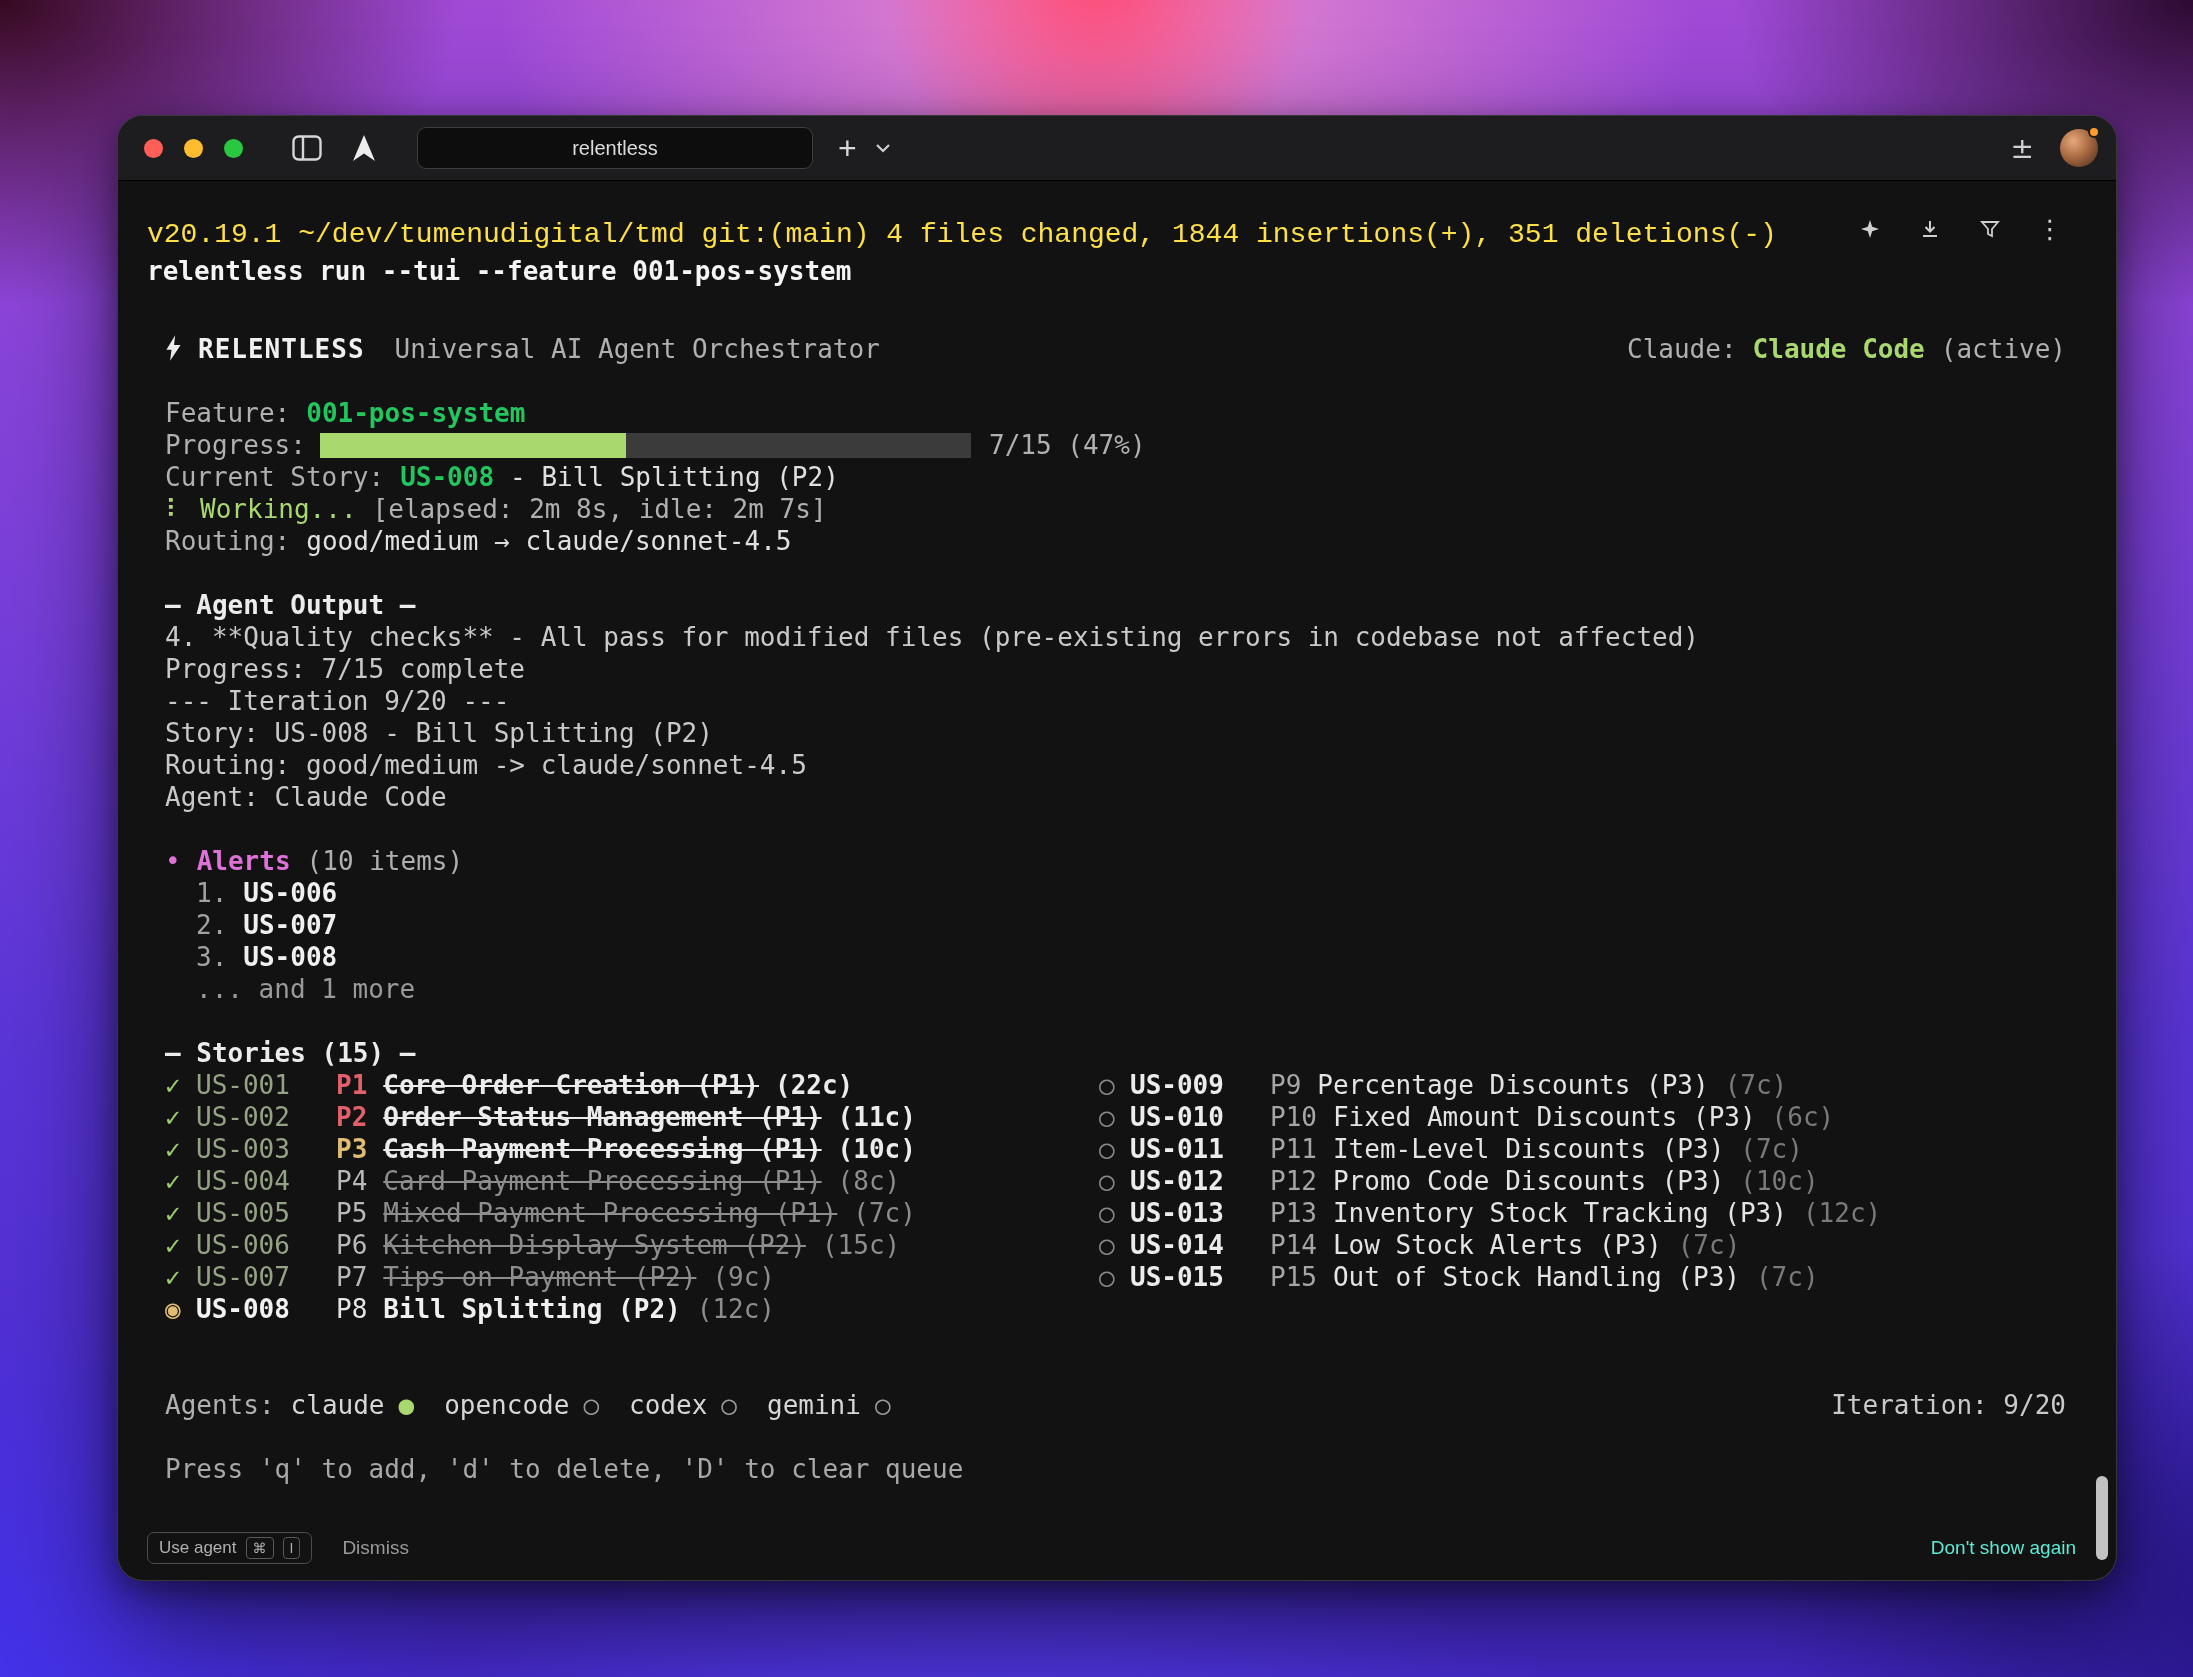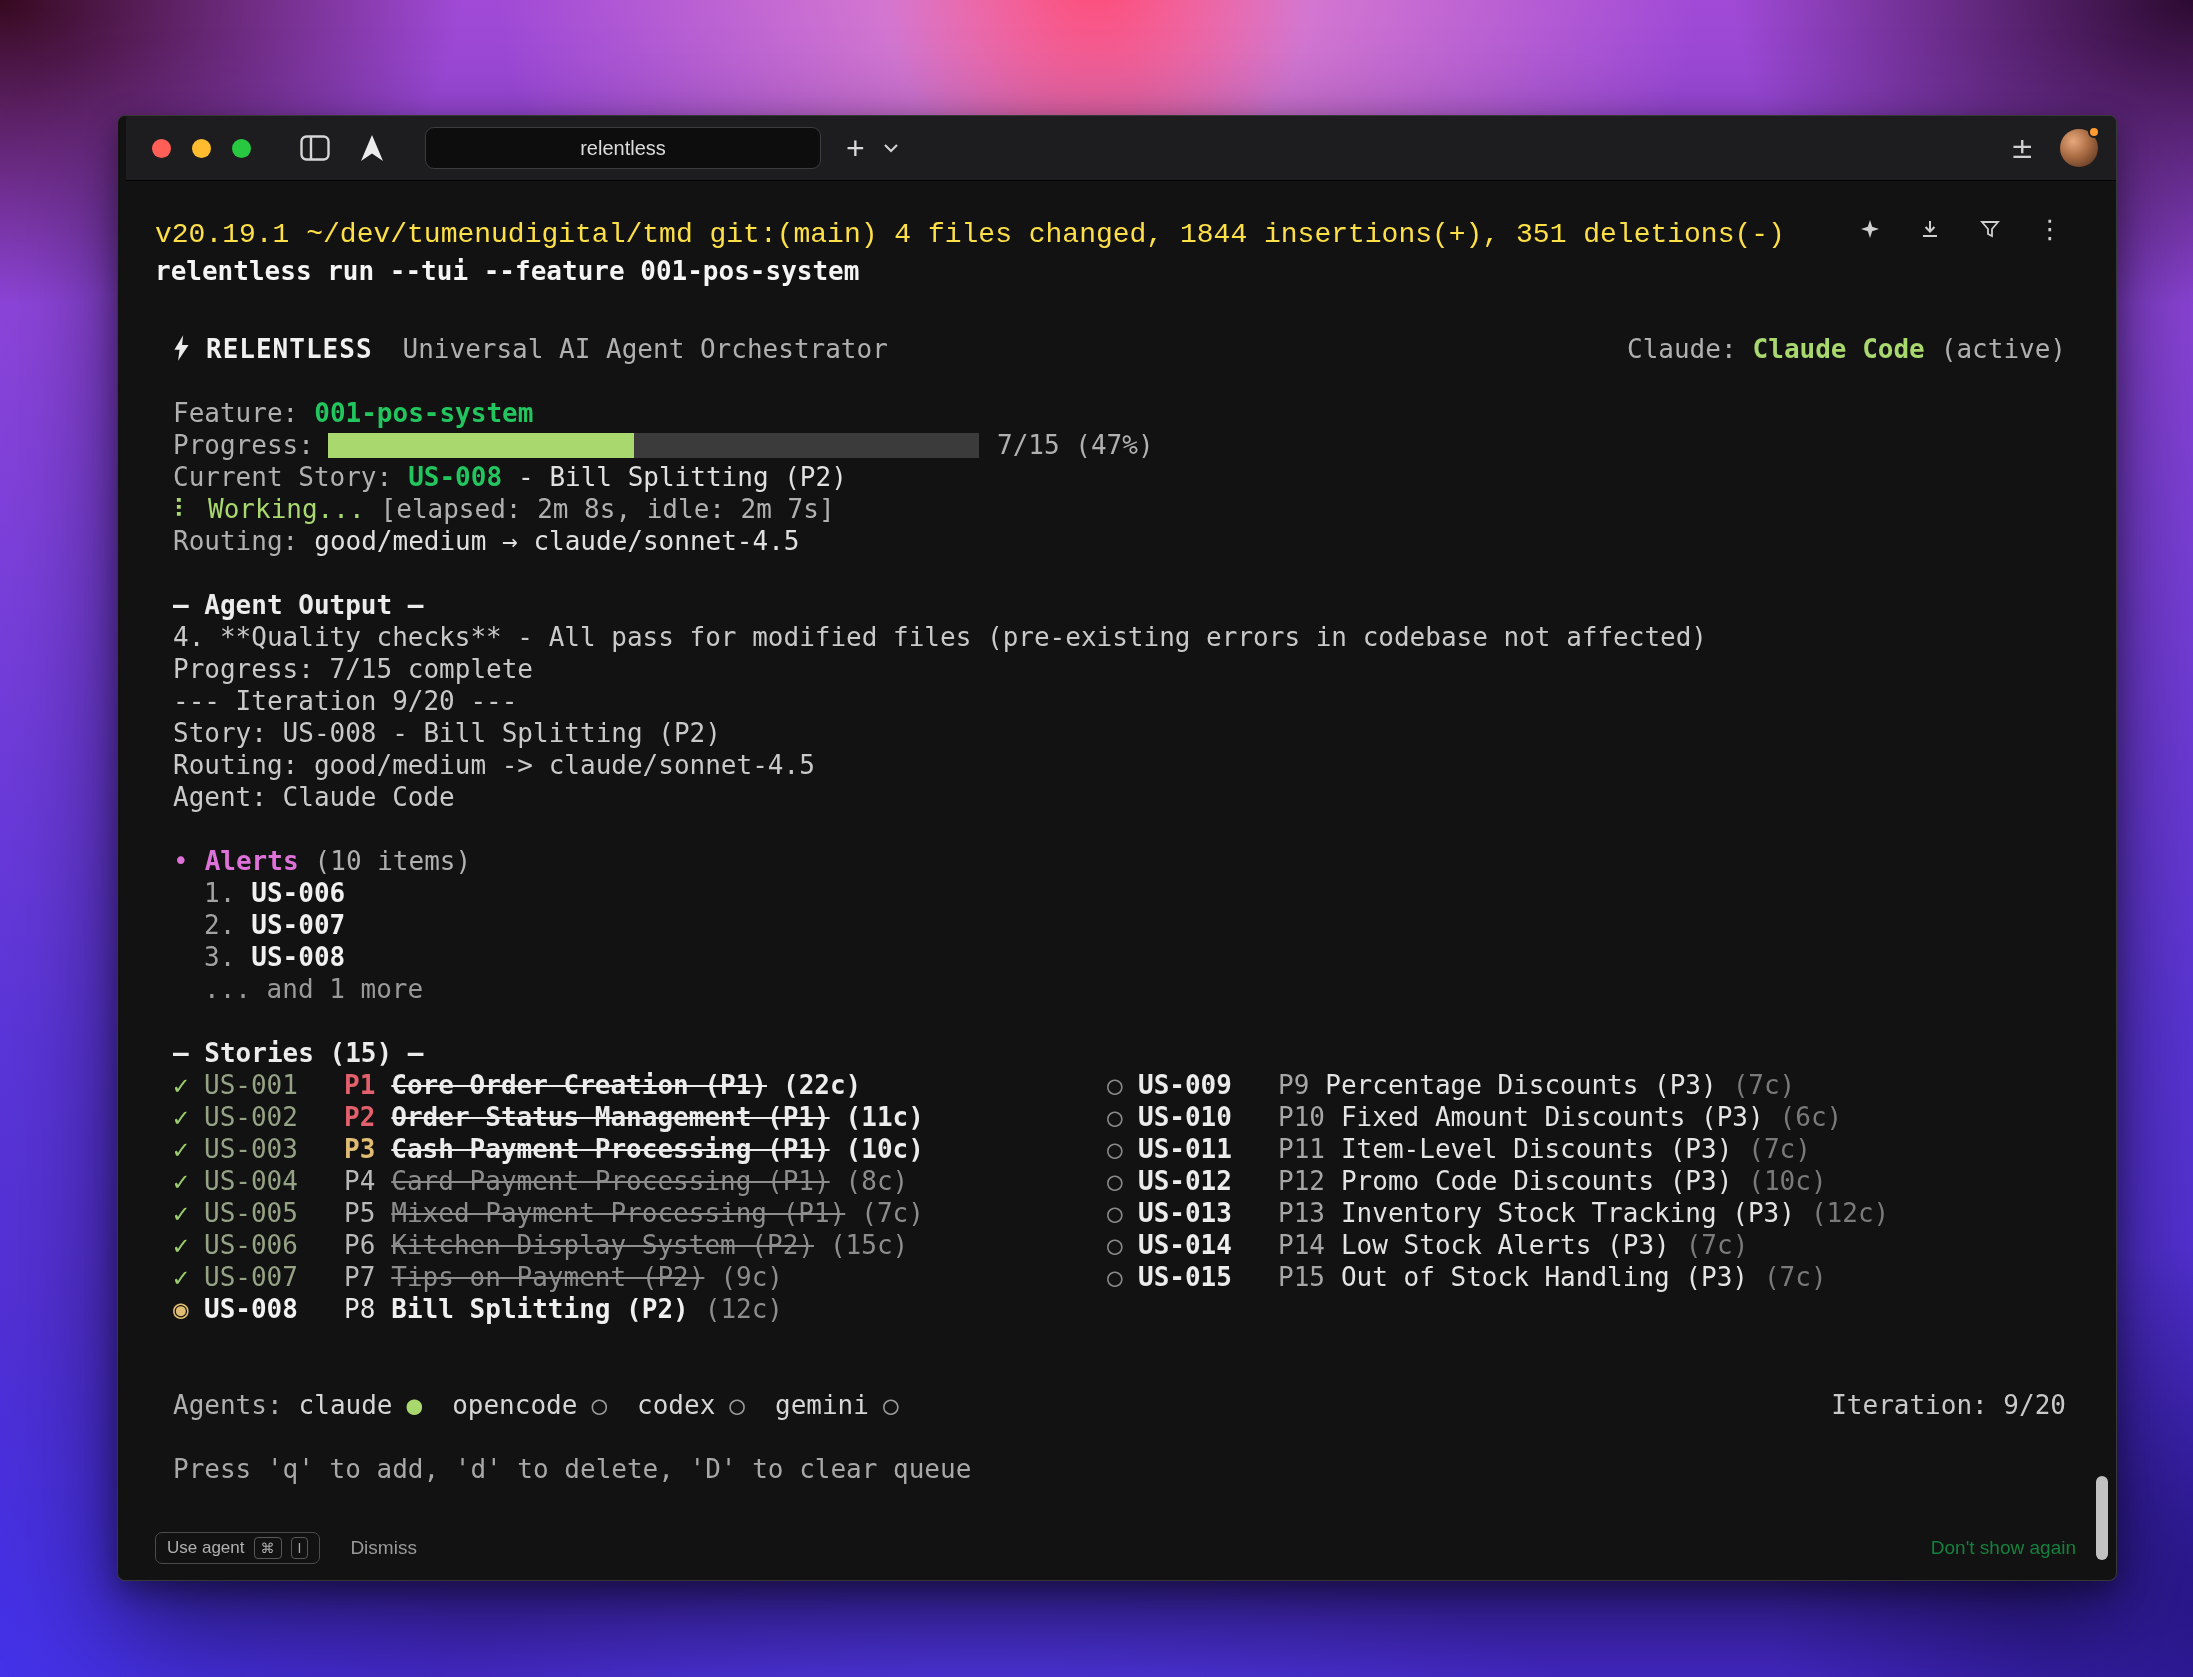--- a/index.html
+++ b/index.html
@@ -14,24 +14,24 @@
       radial-gradient(ellipse 30% 26% at 0% 0%, #36091f, rgba(54,9,31,0) 70%),
       radial-gradient(ellipse 30% 26% at 100% 0%, #2c0a30, rgba(44,10,48,0) 70%),
       radial-gradient(ellipse 42% 40% at -4% 102%, #4334ee, rgba(67,52,238,0) 62%),
       radial-gradient(ellipse 50% 28% at 45% 108%, #5440f0, rgba(84,64,240,0) 60%),
       radial-gradient(ellipse 36% 34% at 104% 96%, #241480, rgba(36,20,128,0) 65%),
       linear-gradient(180deg, #a04ad6 0%, #7c40da 32%, #5a35d8 62%, #4629cc 100%);
   }
 
   .window{
     position:absolute; left:117px; top:115px; width:2000px; height:1466px;
-    border-radius:8px; background:#121213; overflow:hidden;
+    border-radius:26px; background:#121213; overflow:hidden;
     border:1px solid rgba(255,255,255,.16);
     box-shadow:0 44px 109px rgba(0,0,0,.55), 0 10px 30px rgba(0,0,0,.4);
-    display:flex; flex-direction:column;padding-left:8px;
+    display:flex; flex-direction:column;
   }
 
   
   .titlebar{ flex:0 0 65px; background:#1d1d20; border-bottom:1px solid #000;
     display:flex; align-items:center; padding:0 18px 0 26px;
     font-family:"Liberation Sans",sans-serif; }
   .lights{ display:flex; gap:21px; }
   .light{ width:19px; height:19px; border-radius:50%; display:inline-block; }
   .light.red{ background:#ff5f57; } .light.yellow{ background:#febc2e; } .light.green{ background:#28c840; }
   .tb-icon{ display:inline-flex; align-items:center; justify-content:center; }
@@ -117,21 +117,21 @@
   .iter{ color:#c9c9c9; }
   .help{ color:#a8a8a8; }
 
   
   .bottombar{ flex:0 0 55px; display:flex; align-items:center; padding:10px 40px 16px 29px;
     font-family:"Liberation Sans",sans-serif; }
   .chip{ display:inline-flex; align-items:center; gap:9px; border:1.5px solid #4c4c4c; border-radius:7px;
     padding:4px 11px; color:#b0b0b0; font-size:17px; }
   .key{ border:1px solid #585858; border-radius:4px; padding:0 6px; font-size:14px; line-height:20px; color:#b0b0b0; }
   .dismiss{ margin-left:30px; color:#9a9a9a; font-size:19px; }
-  .dontshow{ margin-left:auto; color:#15803d; font-size:19px; }
+  .dontshow{ margin-left:auto; color:#5eead4; font-size:19px; }
 
   .scrollbar{ position:absolute; right:8px; bottom:20px; width:12px; height:84px;
     border-radius:6px; background:#d6d6d6; opacity:.9; }
 </style>
 </head>
 <body>
 
 <div class="stage">
   <div class="window">
 

